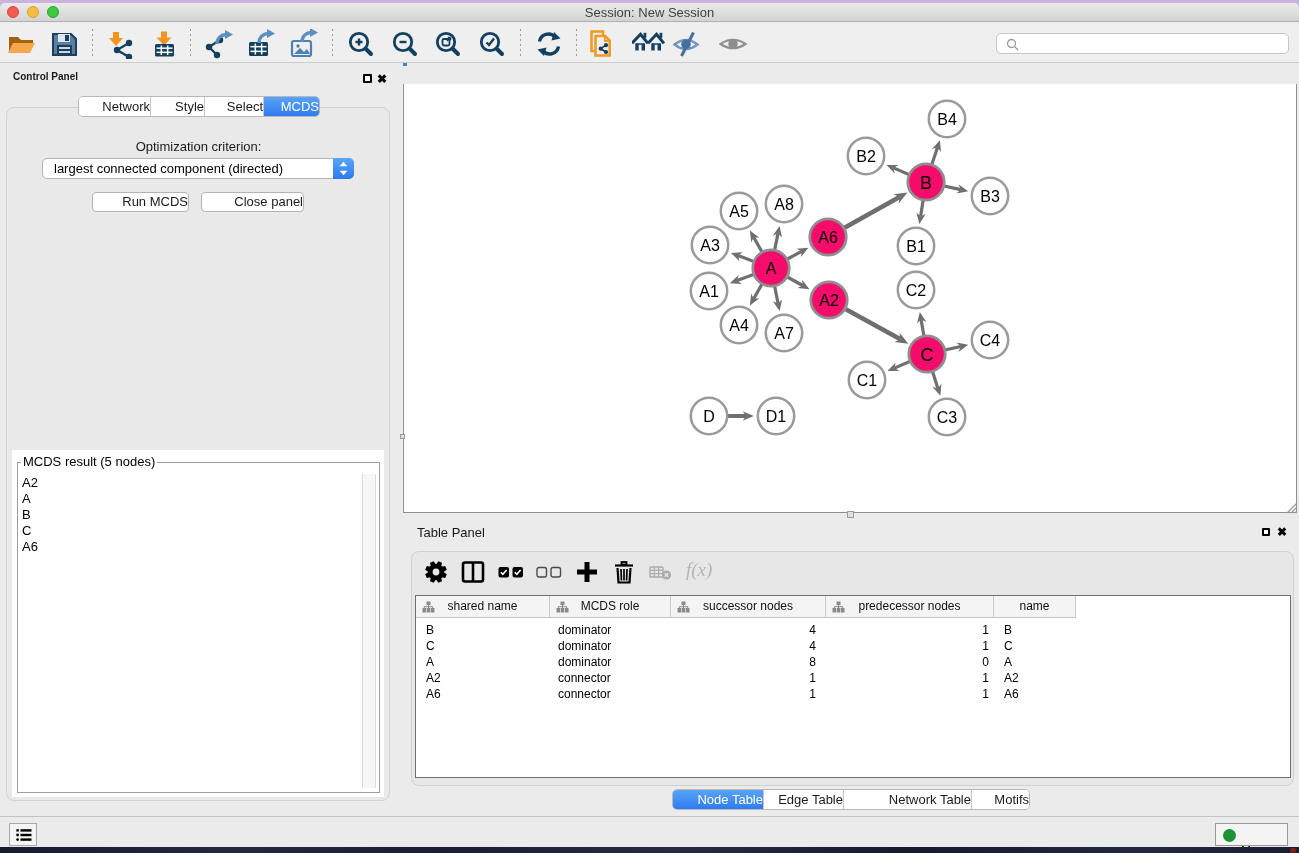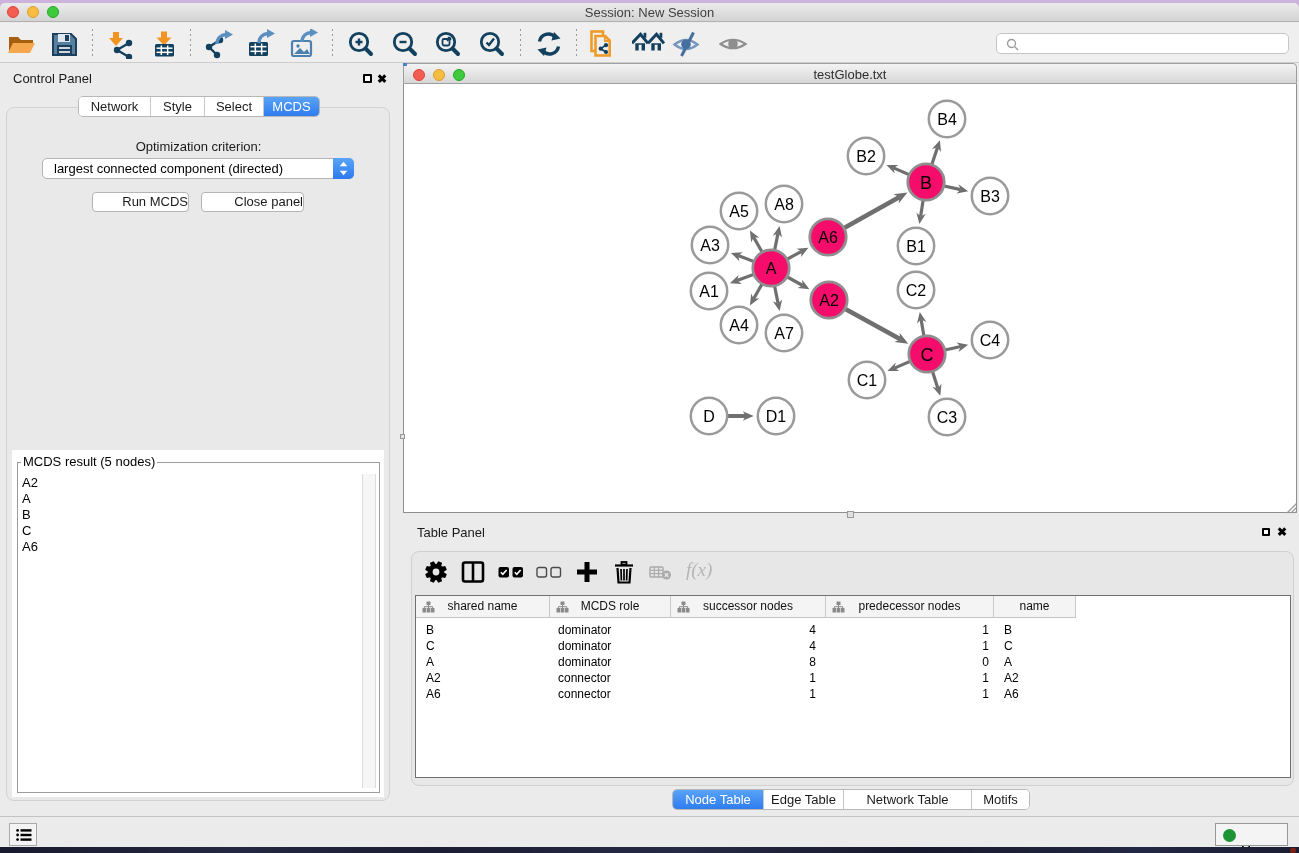--- a/index.html
+++ b/index.html
@@ -15,29 +15,29 @@
 #toolbar { position:absolute; left:0; top:23px; width:1299px; height:40px;
   background:#eeefee; border-bottom:1px solid #cdcdcd; }
 .tsep { position:absolute; top:6px; height:28px; width:1px;
   background-image:linear-gradient(#9a9a9a 33%, rgba(0,0,0,0) 0%);
   background-size:1px 5px; }
 #searchbox { position:absolute; left:996px; top:10px; width:293px; height:21px;
   background:#fff; border:1px solid #c6c6c6; border-radius:5px; }
 #searchbox svg { position:absolute; left:9px; top:4px; }
 
 
-#cp-title { position:absolute; left:13px; top:71px; font-size:13px; color:#1a1a1a; }
+#cp-title { position:absolute; left:13px; top:71px; font-size:10px; color:#1a1a1a;font-weight:bold; }
 #cp-float { position:absolute; left:363px; top:74px; width:9px; height:9px;
   border:2px solid #000; border-radius:1px; background:#fff; }
 #cp-close { position:absolute; left:377px; top:72px; font-size:12px; font-weight:bold; color:#000; }
 #cp-content { position:absolute; left:6px; top:107px; width:384px; height:694px;
   background:#e9e9e9; border:1px solid #d2d2d2; border-radius:8px; }
 #cp-tabs { position:absolute; left:78px; top:96px; height:21px; display:flex;
   border:1px solid #b8b8b8; border-radius:5px; overflow:hidden; background:#fff; z-index:5; }
-.cptab { font-size:13px; color:#1a1a1a; line-height:19px; text-align:center;
+.cptab { font-size:13px; color:#1a1a1a; line-height:19px; text-align:right;
   border-right:1px solid #c8c8c8; background:#fff; }
 .cptab:last-child { border-right:none; }
 .cptab.sel { background:linear-gradient(#59a3f7,#2f7cf0); color:#fff; }
 #opt-label { position:absolute; left:0; top:139px; width:397px; text-align:center;
   font-size:13px; color:#1a1a1a; }
 #cp-select { position:absolute; left:42px; top:158px; width:312px; height:21px;
   background:#fff; border:1px solid #b4b4b4; border-radius:5px;text-align:center; }
 #cp-select .txt { position:absolute; left:11px; top:2px; font-size:13px; color:#000; }
 #cp-select .step { position:absolute; right:-1px; top:-1px; width:21px; height:21px;
   background:linear-gradient(#5aa5f8,#2d7af0); border-radius:0 5px 5px 0; }
@@ -255,26 +255,20 @@
       <div class="mitem" style="top:27px">A</div>
       <div class="mitem" style="top:43px">B</div>
       <div class="mitem" style="top:59px">C</div>
       <div class="mitem" style="top:75px">A6</div>
       <div id="mcds-scroll"></div>
     </div>
   </div>
 </div>
 
 <div id="netwin">
-  <div id="net-title">
-    <div class="tl" style="left:9px;top:5px;background:#f25d51;border:1px solid #e14338;"></div>
-    <div class="tl" style="left:29px;top:5px;background:#f6be40;border:1px solid #df9b2d;"></div>
-    <div class="tl" style="left:49px;top:5px;background:#3ec93f;border:1px solid #24a725;"></div>
-    <div class="t">testGlobe.txt</div>
-  </div>
   <div id="net-canvas">
     <svg id="graph" width="892" height="427" viewBox="0 0 892 427">
 <line x1="367.0" y1="184.0" x2="333.1" y2="196.6" stroke="#6f6f6f" stroke-width="3.2"></line>
 <polygon points="325.9,199.2 334.6,191.0 333.1,196.6 337.9,199.9" fill="#6f6f6f"></polygon>
 <line x1="367.0" y1="184.0" x2="334.1" y2="171.6" stroke="#6f6f6f" stroke-width="3.2"></line>
 <polygon points="326.9,168.9 338.8,168.3 334.1,171.6 335.5,177.2" fill="#6f6f6f"></polygon>
 <line x1="367.0" y1="184.0" x2="349.7" y2="214.8" stroke="#6f6f6f" stroke-width="3.2"></line>
 <polygon points="345.9,221.6 347.2,209.6 349.7,214.8 355.4,214.3" fill="#6f6f6f"></polygon>
 <line x1="367.0" y1="184.0" x2="349.7" y2="153.2" stroke="#6f6f6f" stroke-width="3.2"></line>
 <polygon points="345.9,146.4 355.4,153.7 349.7,153.2 347.2,158.4" fill="#6f6f6f"></polygon>

